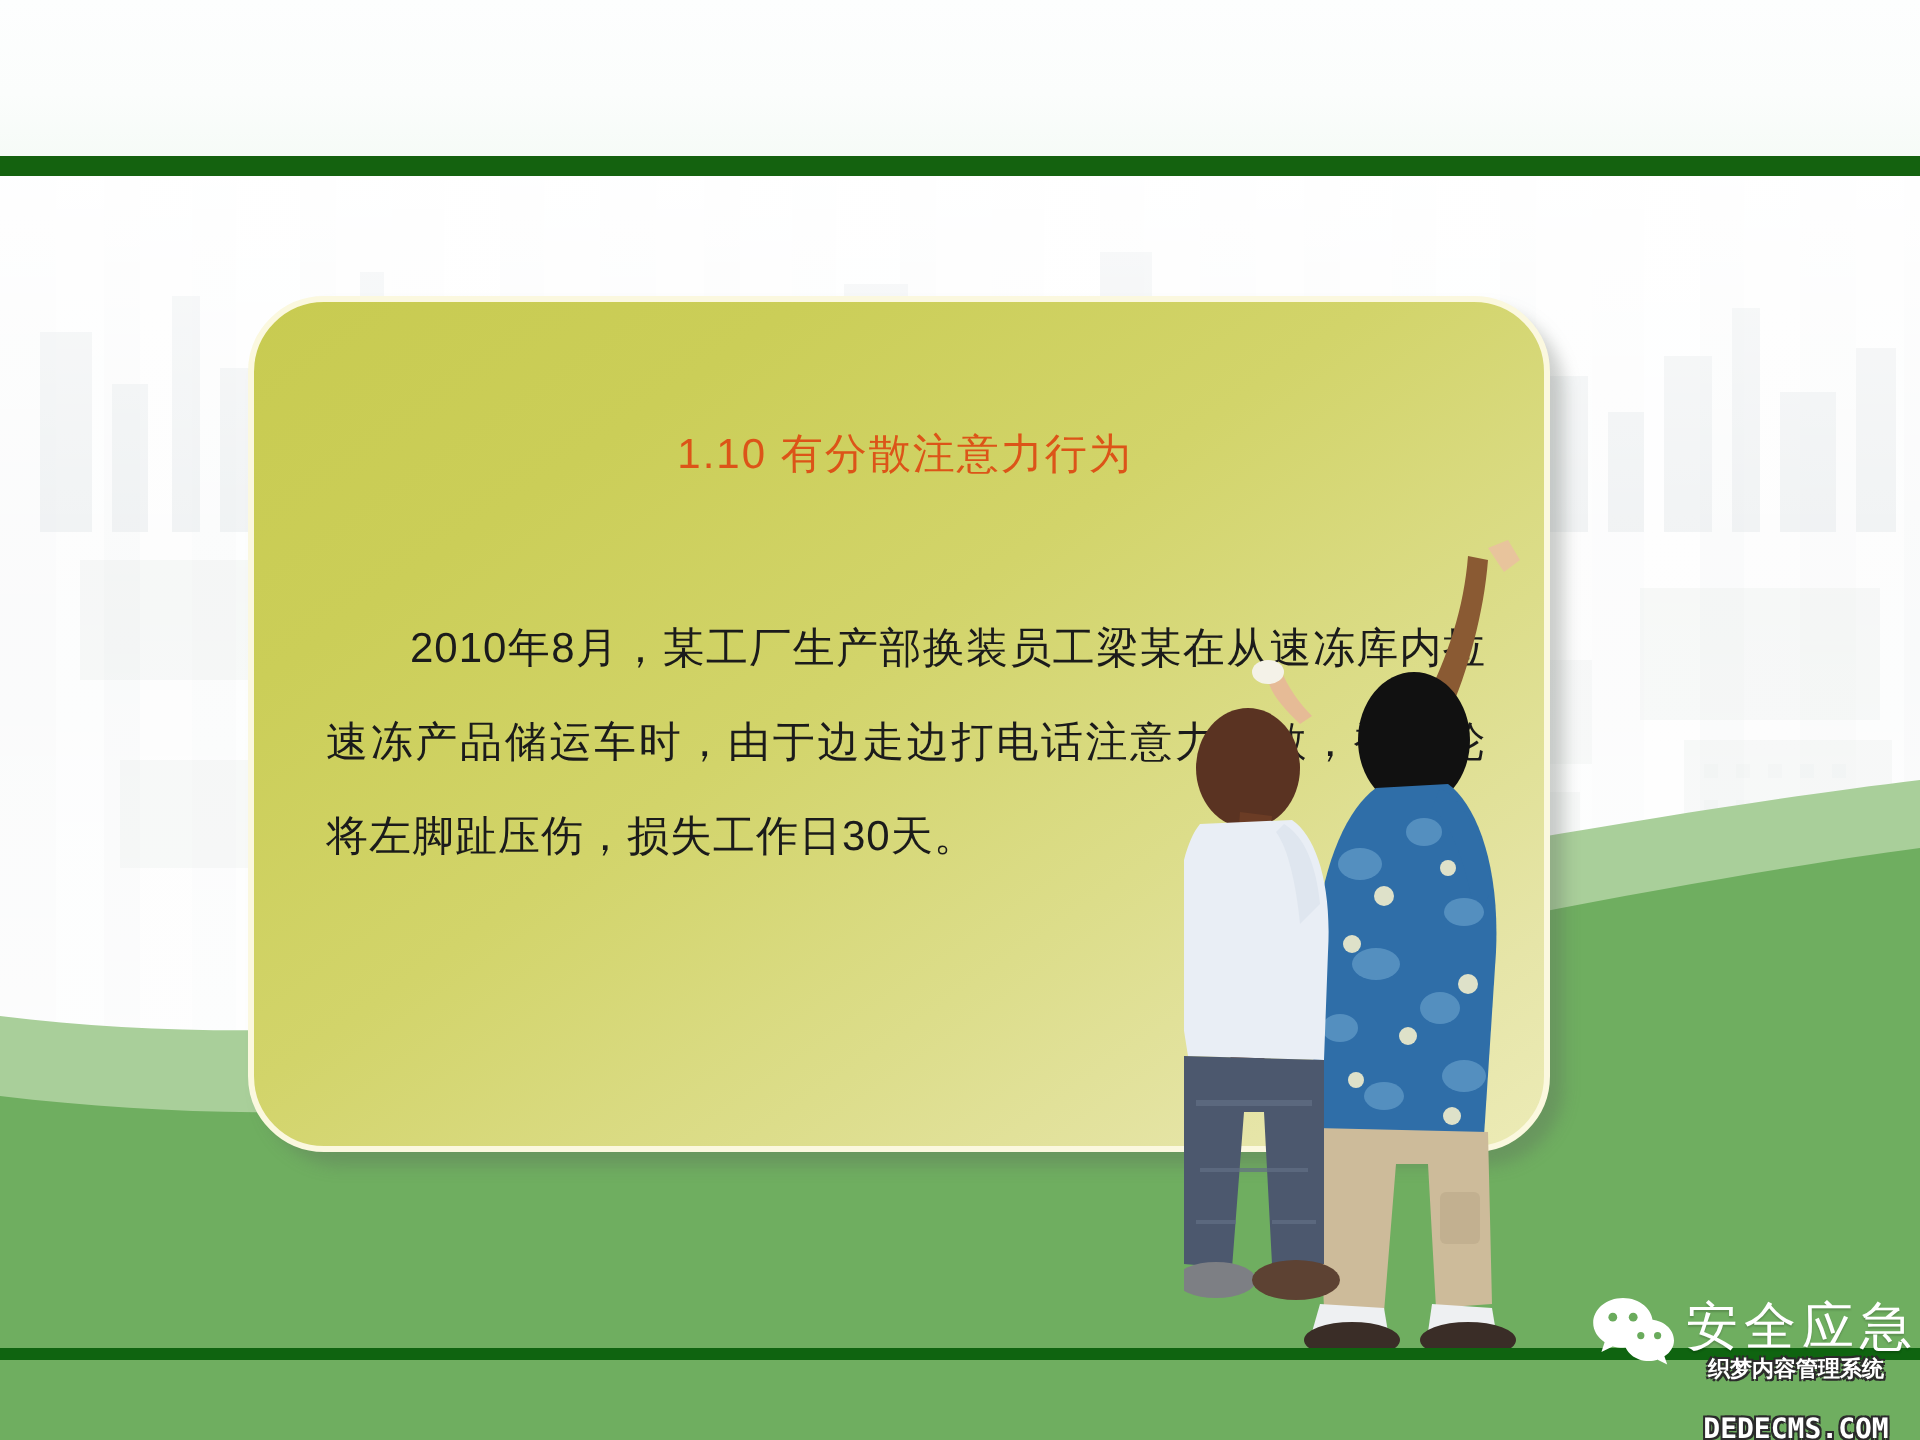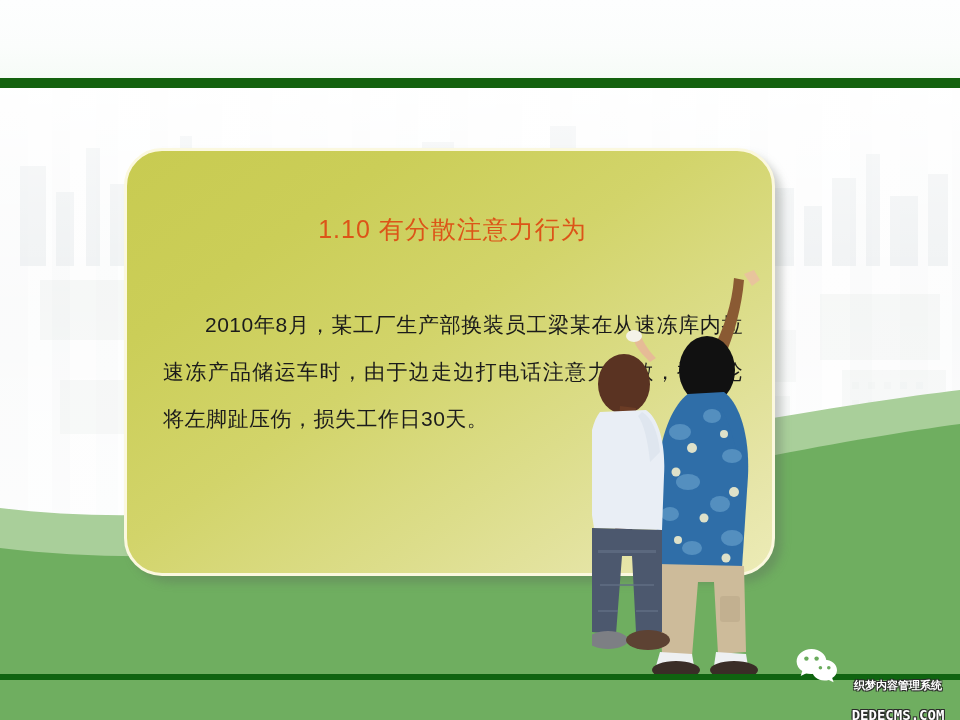--- a/index.html
+++ b/index.html
@@ -123,21 +123,21 @@
     border: 3px solid #fbf8df;
     box-sizing: border-box;
     overflow: hidden;
   }
 
   .card-title {
     position: absolute;
     left: 0; top: 62px;
     width: 651px;
     text-align: center;
-    font-size: 25px;
+    font-size: 21px;
     color: #dc5418;
     letter-spacing: 1px;
     white-space: nowrap;
   }
 
   .card-body {
     position: absolute;
     left: 36px; top: 150px;
     width: 580px;
     font-size: 21px;
@@ -379,20 +379,21 @@
                C12.9,27.6 14.7,27.9 16.5,27.9 C24.8,27.9 31.4,22.3 31.4,15.4
                C31.4,8.6 24.8,3 16.5,3 Z" fill="#ffffff"></path>
       <circle cx="11.4" cy="12.6" r="2.2" fill="#6aab5c"></circle>
       <circle cx="21.6" cy="12.6" r="2.2" fill="#6aab5c"></circle>
       <path d="M29.5,13.8 C22.6,13.8 17.1,18.5 17.1,24.2 C17.1,29.9 22.6,34.5 29.5,34.5
                C31,34.5 32.5,34.3 33.8,33.9 L38.6,36.2 L37.2,32.1 C40.2,30.2 42,27.4 42,24.2
                C42,18.5 36.4,13.8 29.5,13.8 Z" fill="#ffffff"></path>
       <circle cx="25.4" cy="21.8" r="1.8" fill="#6aab5c"></circle>
       <circle cx="33.8" cy="21.8" r="1.8" fill="#6aab5c"></circle>
     </svg>
+    <div class="brand-text">安全应急</div>
   </div>
 
   <div class="watermark">
     <div class="wm-cn">织梦内容管理系统</div>
     <div class="wm-en">DEDECMS.COM</div>
   </div>
 
 </div>
 
 </body></html>

